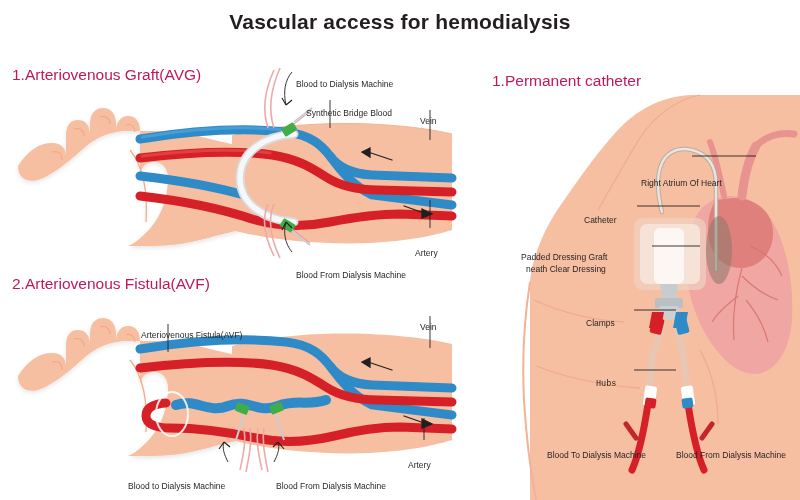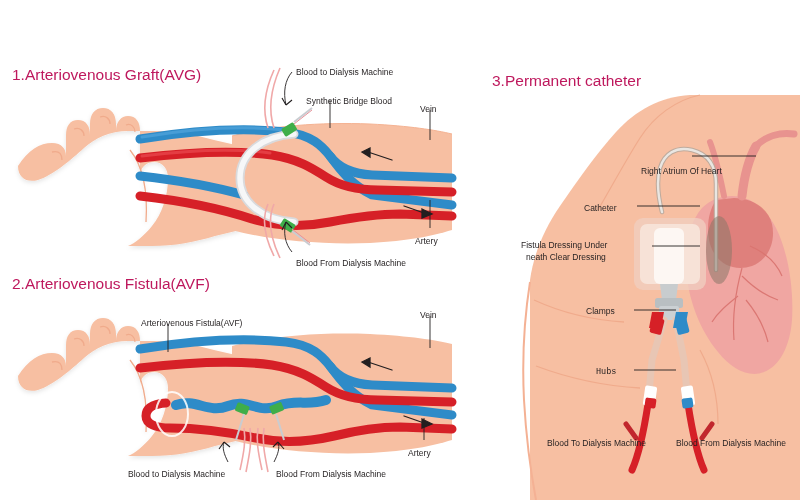--- a/index.html
+++ b/index.html
@@ -13,27 +13,29 @@
   .title{
     position:absolute;left:0;top:10px;width:800px;text-align:center;
     font-size:21px;font-weight:bold;color:#231f20;letter-spacing:.2px;
   }
   .section-head{
     position:absolute;font-size:15.5px;color:#be185d;white-space:nowrap;
   }
   .lbl{
     position:absolute;font-size:8.5px;color:#231f20;white-space:nowrap;
     line-height:10.5px;
+    margin-top:12px;
   }
 </style>
 </head>
 <body>
 
 <div id="root">
 
+  <div class="title">Vascular access for hemodialysis</div>
 
   <svg class="layer" viewBox="0 0 800 500">
     <defs>
       <filter id="softshadow" x="-20%" y="-20%" width="150%" height="150%">
         <feDropShadow dx="0" dy="2" stdDeviation="2" flood-color="#000" flood-opacity="0.10"></feDropShadow>
       </filter>
       <clipPath id="torsoClip">
         <path d="M470,95 L800,95 L800,500 L470,500 Z"></path>
       </clipPath>
     </defs>
@@ -303,36 +305,36 @@
         <line x1="637" y1="206" x2="700" y2="206"></line>
         <line x1="652" y1="246" x2="700" y2="246"></line>
         <line x1="634" y1="310" x2="676" y2="310"></line>
         <line x1="634" y1="370" x2="676" y2="370"></line>
       </g>
     </g>
   </svg>
 
   <div class="section-head" style="left:12px;top:66px;">1.Arteriovenous Graft(AVG)</div>
   <div class="section-head" style="left:12px;top:263px;margin-top:12px;">2.Arteriovenous Fistula(AVF)</div>
-  <div class="section-head" style="left:492px;top:72px;">3.Permanent catheter</div>
+  <div class="section-head" style="left:492px;top:72px;">1.Permanent catheter</div>
 
   <div class="lbl" style="left:296px;top:67px;">Blood to Dialysis Machine</div>
   <div class="lbl" style="left:306px;top:96px;">Synthetic Bridge Blood</div>
   <div class="lbl" style="left:420px;top:104px;">Vein</div>
   <div class="lbl" style="left:415px;top:236px;">Artery</div>
   <div class="lbl" style="left:296px;top:258px;">Blood From Dialysis Machine</div>
 
   <div class="lbl" style="left:141px;top:318px;">Arteriovenous Fistula(AVF)</div>
   <div class="lbl" style="left:420px;top:310px;">Vein</div>
   <div class="lbl" style="left:408px;top:448px;">Artery</div>
   <div class="lbl" style="left:128px;top:469px;">Blood to Dialysis Machine</div>
   <div class="lbl" style="left:276px;top:469px;">Blood From Dialysis Machine</div>
 
   <div class="lbl" style="left:641px;top:166px;">Right Atrium Of Heart</div>
   <div class="lbl" style="left:584px;top:203px;">Catheter</div>
-  <div class="lbl" style="left:521px;top:240px;">Fistula Dressing Under</div>
+  <div class="lbl" style="left:521px;top:240px;">Padded Dressing Graft</div>
   <div class="lbl" style="left:526px;top:252px;">neath Clear Dressing</div>
   <div class="lbl" style="left:586px;top:306px;">Clamps</div>
   <div class="lbl" style="left:596px;top:367px;font-family:Liberation Mono, monospace;">Hubs</div>
   <div class="lbl" style="left:547px;top:438px;">Blood To Dialysis Machine</div>
   <div class="lbl" style="left:676px;top:438px;">Blood From Dialysis Machine</div>
 
 </div>
 
 </body></html>

